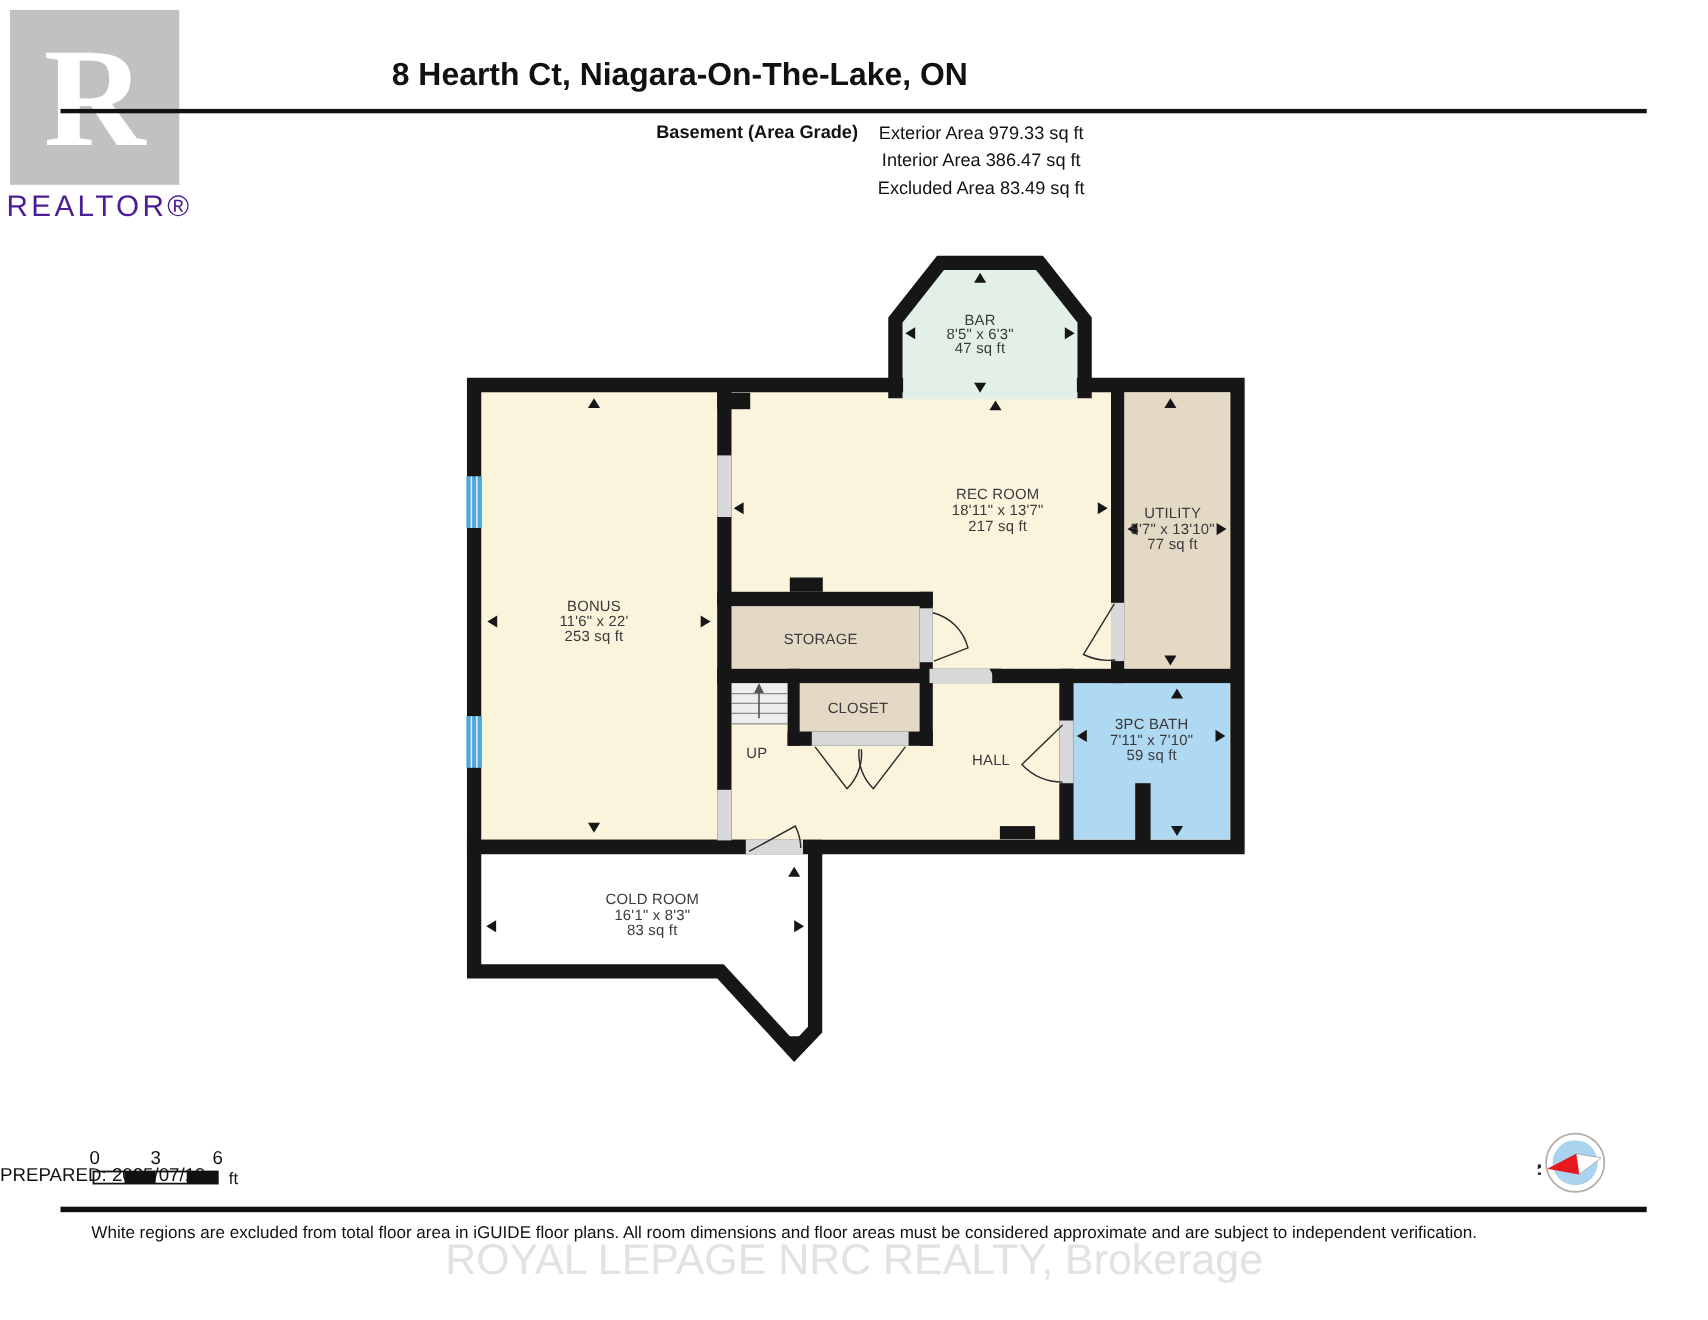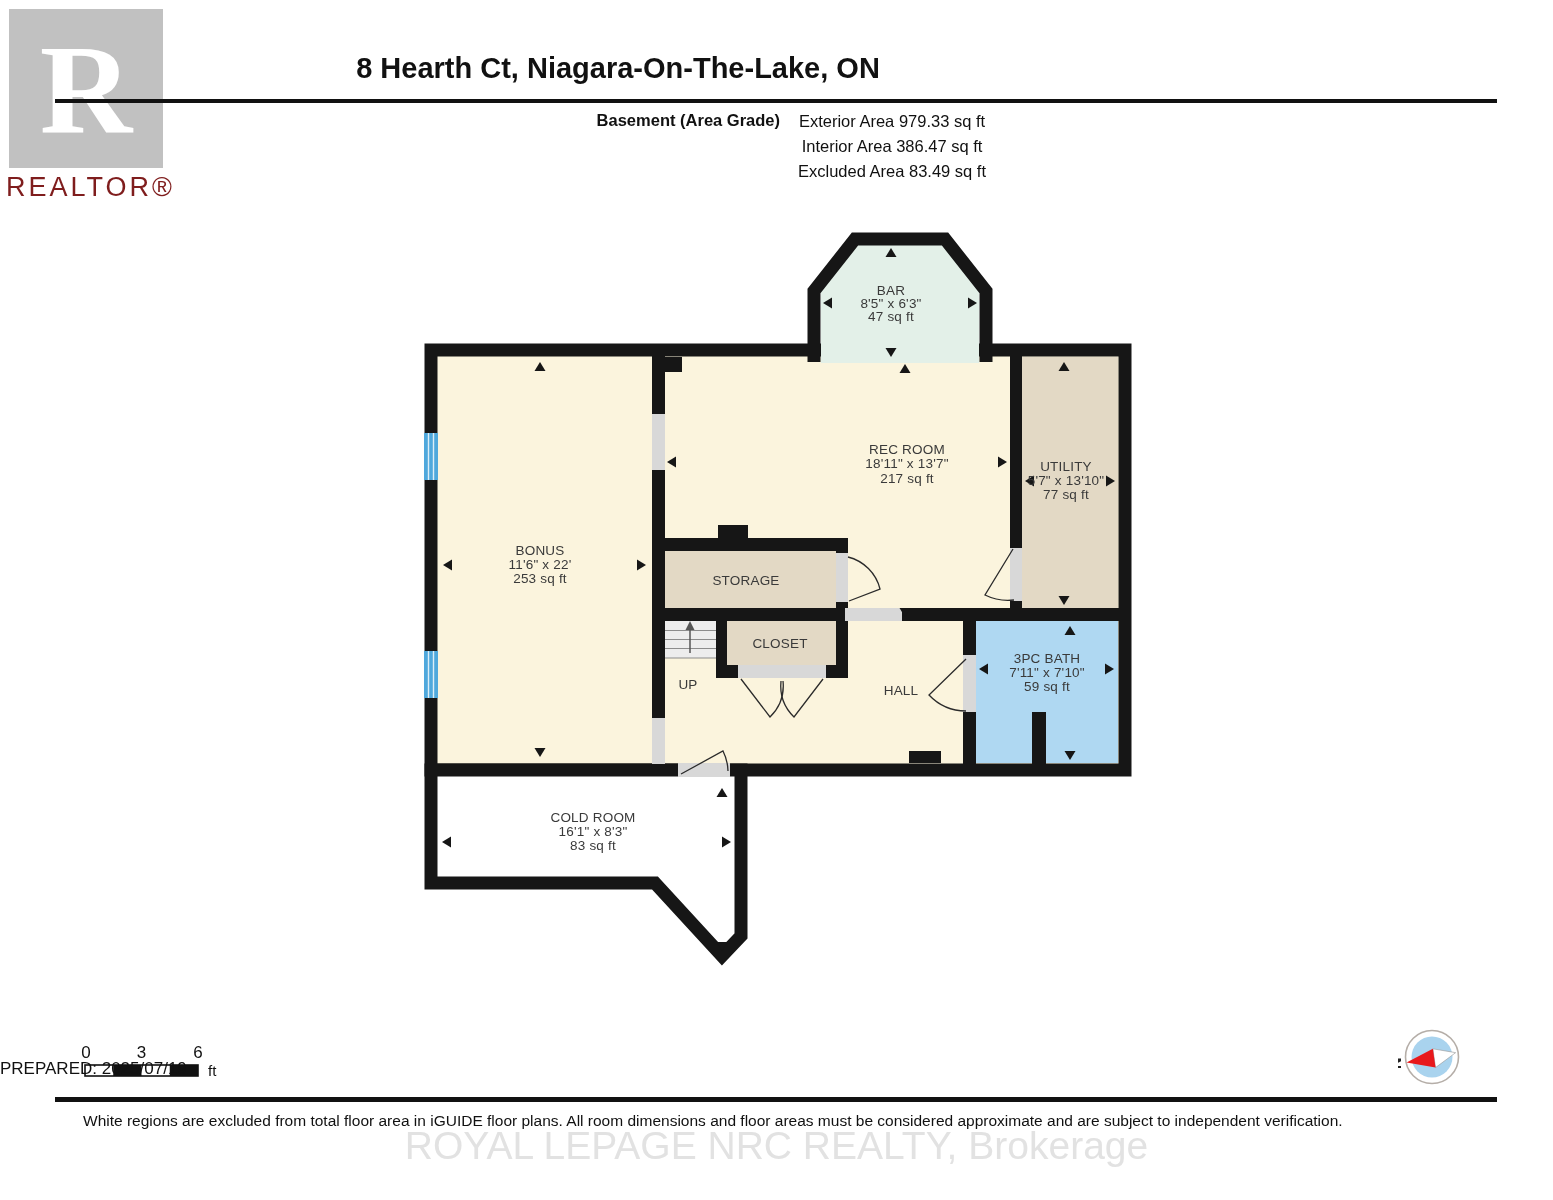--- a/index.html
+++ b/index.html
@@ -1,21 +1,21 @@
 <!DOCTYPE html>
 <html><head>
 <meta charset="utf-8">
 <style>
   html,body{margin:0;padding:0;background:#fff;width:1553px;height:1200px;
     font-family:"Liberation Sans", sans-serif;overflow:hidden;position:relative;}
   .abs{position:absolute;}
   #logo-box{left:9px;top:9px;width:154px;height:159px;background:#c1c1c1;
     display:flex;align-items:center;justify-content:center;z-index:1;}
   #logo-letter{color:#fff;font-family:"Liberation Serif",serif;font-weight:bold;font-size:128px;line-height:1;}
-  #logo-brand{left:6px;top:172px;width:180px;color:#7f1d1d;font-size:27px;letter-spacing:3px;z-index:1;}
+  #logo-brand{left:6px;top:172px;width:180px;color:#4c1d95;font-size:27px;letter-spacing:3px;z-index:1;}
   #page-title{left:0;top:52px;width:1236px;text-align:center;font-size:29px;font-weight:bold;color:#111;}
   .divider{left:55px;width:1442px;background:#111;z-index:2;}
   #divider-top{top:99px;height:4px;}
   #divider-bottom{top:1097px;height:5px;}
   #floor-label{left:420px;top:111px;width:360px;text-align:right;font-size:16.5px;font-weight:bold;color:#111;}
   #area-lines{left:798px;top:111px;font-size:16.5px;color:#111;}
   #area-lines div{height:25px;line-height:21px;text-align:center;}
   #prepared{left:0;top:1059px;width:1553px;text-align:left;font-size:17px;font-weight:normal;color:#111;}
   #disclaimer{left:63px;top:1112px;font-size:15.5px;color:#111;z-index:2;margin-left:20px;}
   #watermark{left:0;top:1124px;width:1553px;text-align:center;font-size:39px;color:#E2E2E2;z-index:1;}

